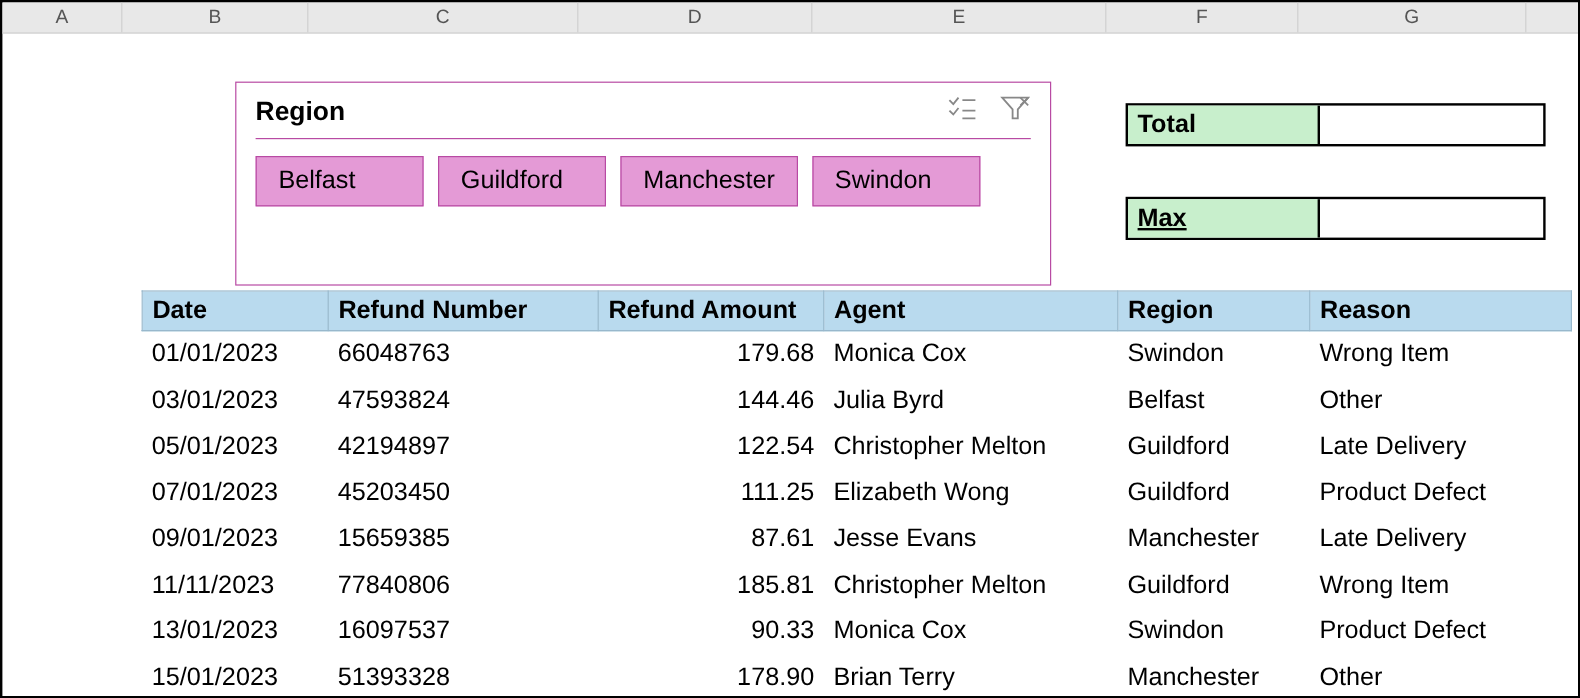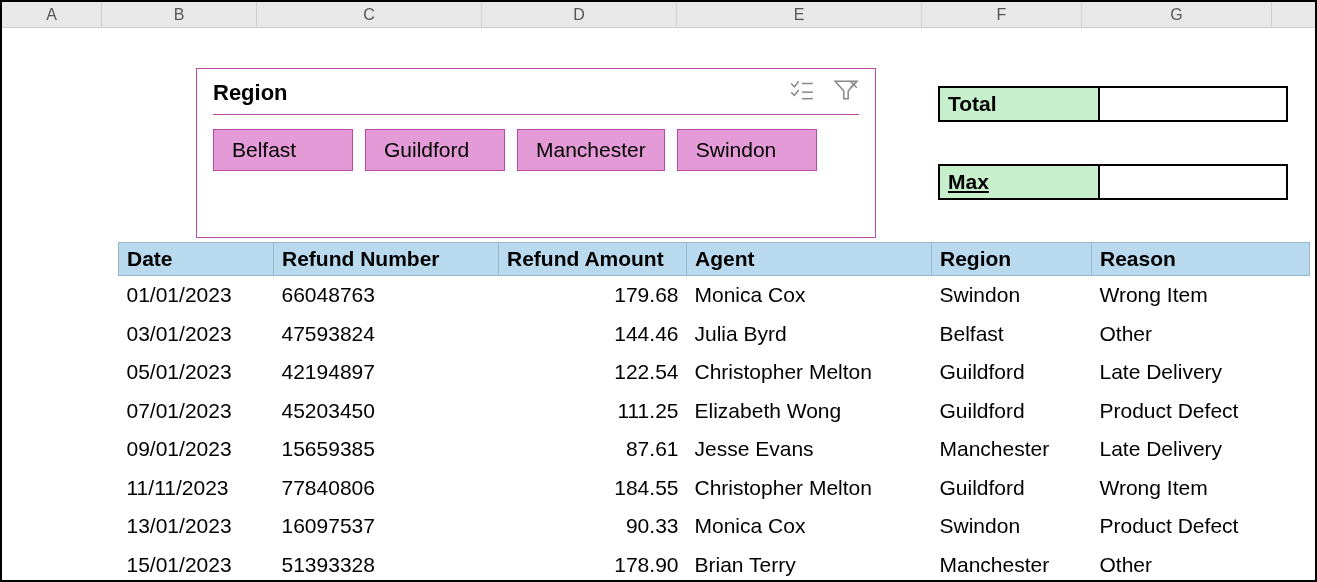--- a/index.html
+++ b/index.html
@@ -240,21 +240,21 @@
             <td class="td-date">09/01/2023</td>
             <td>15659385</td>
             <td class="td-amt">87.61</td>
             <td>Jesse Evans</td>
             <td>Manchester</td>
             <td>Late Delivery</td>
           </tr>
           <tr>
             <td class="td-date">11/11/2023</td>
             <td>77840806</td>
-            <td class="td-amt">184.55</td>
+            <td class="td-amt">185.81</td>
             <td>Christopher Melton</td>
             <td>Guildford</td>
             <td>Wrong Item</td>
           </tr>
           <tr>
             <td class="td-date">13/01/2023</td>
             <td>16097537</td>
             <td class="td-amt">90.33</td>
             <td>Monica Cox</td>
             <td>Swindon</td>

